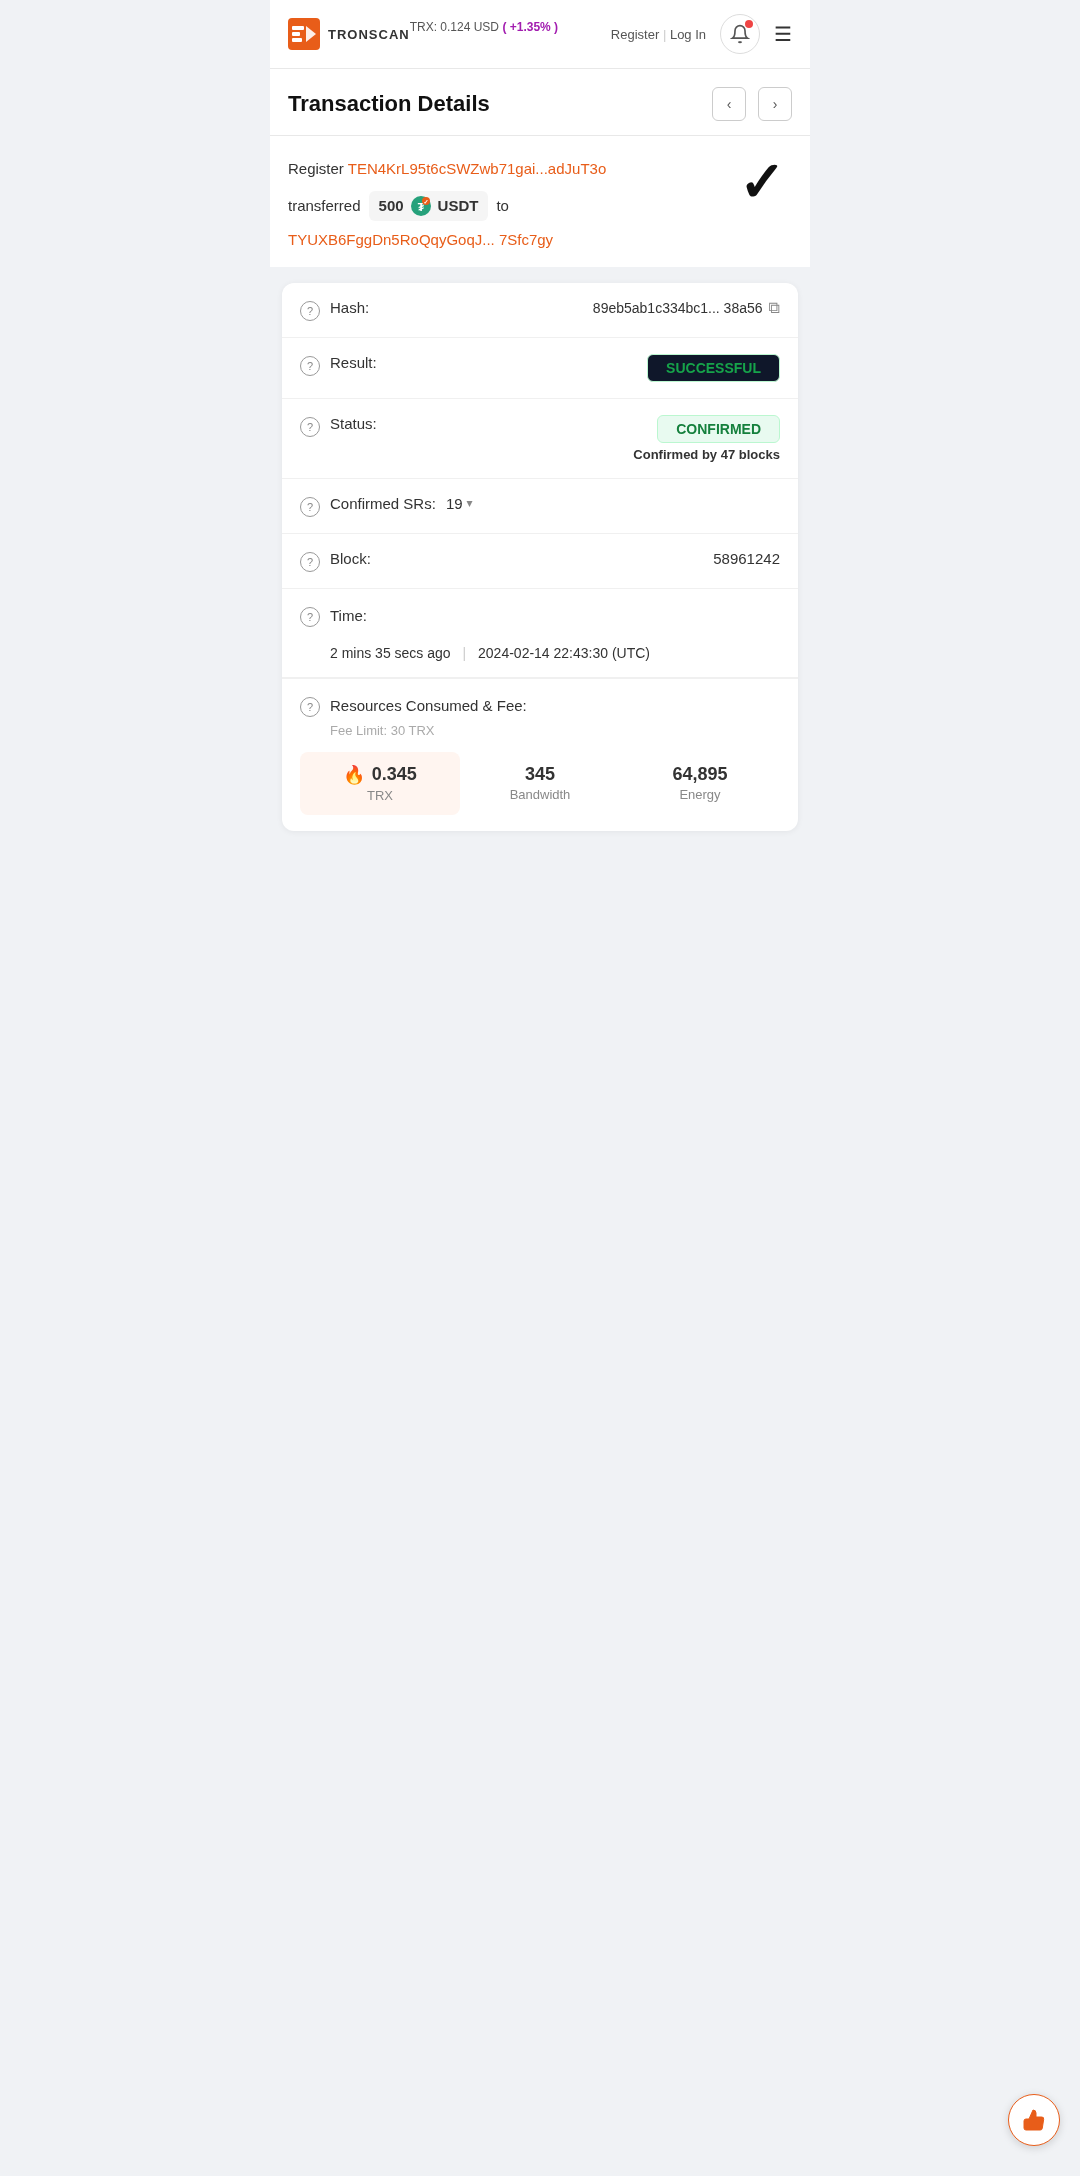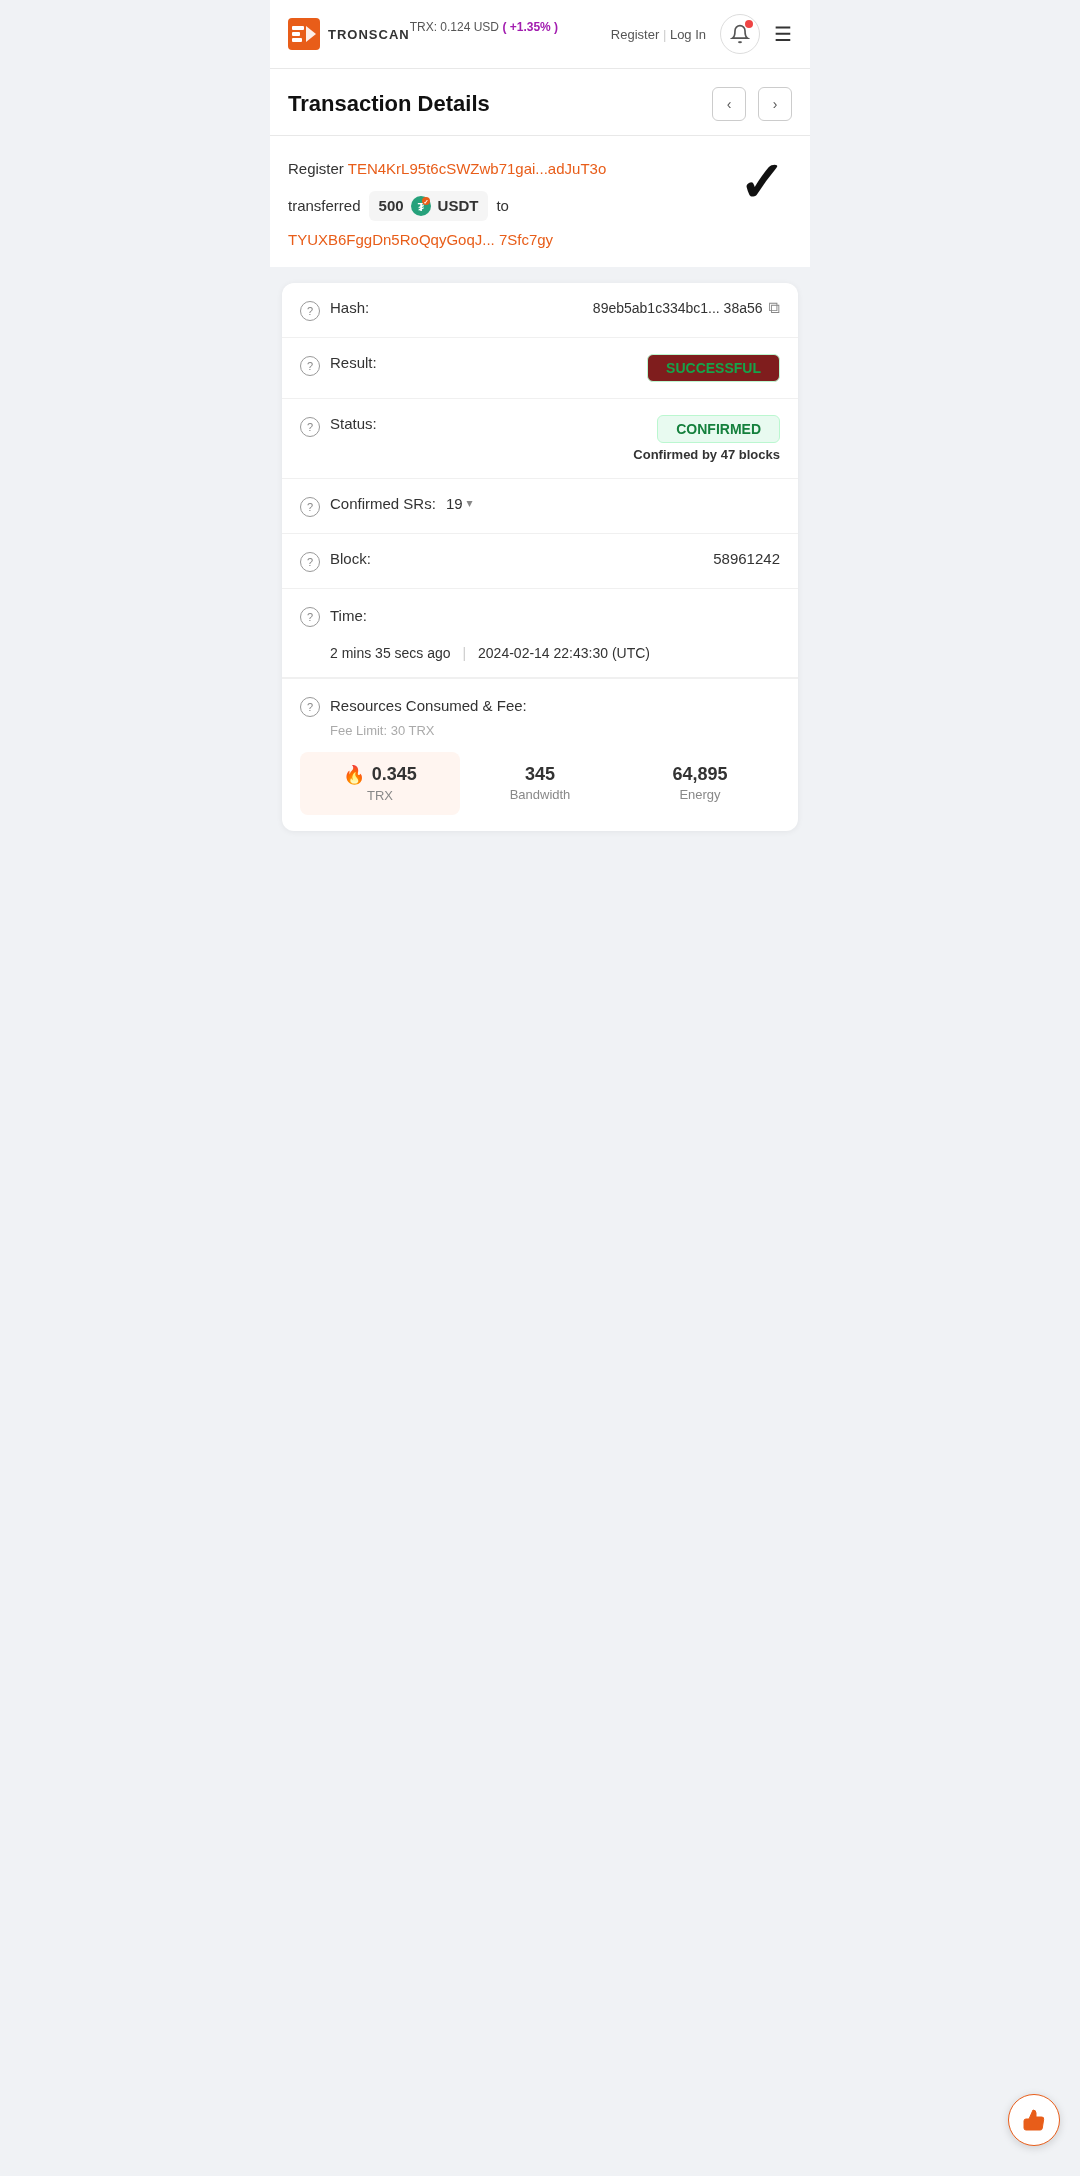--- a/index.html
+++ b/index.html
@@ -217,21 +217,21 @@
       align-items: center;
       justify-content: flex-end;
       gap: 6px;
     }
     .copy-icon {
       cursor: pointer;
       color: #888;
       font-size: 16px;
     }
     .badge-success {
-      background: #7f1d1d;
+      background: #0f172a;
       color: #16a34a;
       border: 1px solid #bbf7d0;
       border-radius: 6px;
       padding: 5px 18px;
       font-size: 14px;
       font-weight: 600;
       display: inline-block;
     }
     .status-col {
       display: flex;

